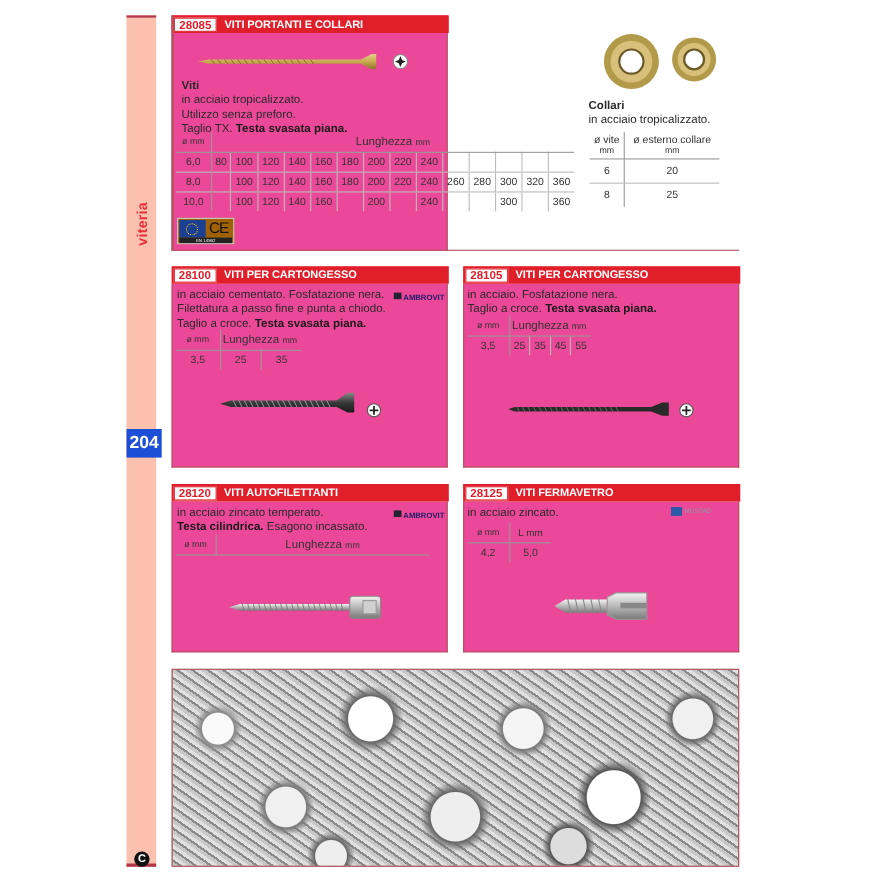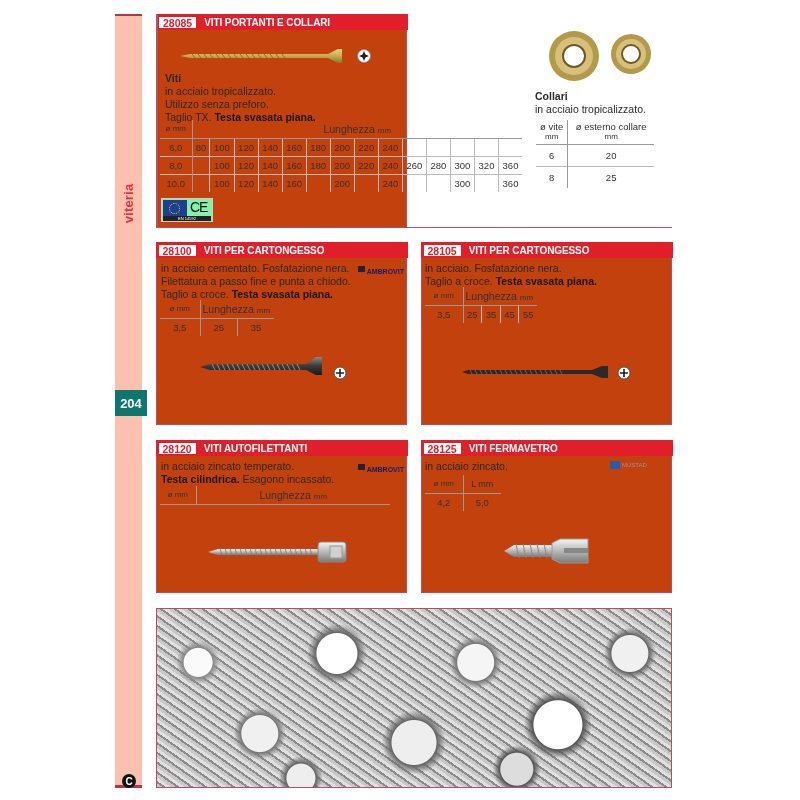--- a/index.html
+++ b/index.html
@@ -5,26 +5,26 @@
   * { box-sizing: border-box; margin: 0; padding: 0; }
   html, body { width: 800px; height: 800px; background: #ffffff; overflow: hidden; }
   body { position: relative; font-family: "Liberation Sans", sans-serif; color: #2a2a2a; }
 
   
   .side-strip { position: absolute; left: 115px; top: 14px; width: 27px; height: 774px; background: #fcc0ae; }
   .side-strip .top-line { position: absolute; left: 0; top: 0; width: 27px; height: 2px; background: #b0384a; }
   .side-strip .bottom-line { position: absolute; left: 0; bottom: 0; width: 27px; height: 3px; background: #b0384a; }
   .side-label { position: absolute; left: 118px; top: 178px; width: 22px; height: 50px; display: flex; align-items: center; justify-content: center; }
   .side-label span { transform: rotate(-90deg); color: #e8303a; font-weight: bold; font-size: 13px; white-space: nowrap; letter-spacing: 0.2px; }
-  .page-badge { position: absolute; left: 115px; top: 390px; width: 32px; height: 26px; background: #0f766e; color: #fff; font-weight: bold; font-size: 13px; display: flex; align-items: center; justify-content: center; }
+  .page-badge { position: absolute; left: 115px; top: 390px; width: 32px; height: 26px; background: #1d4ed8; color: #fff; font-weight: bold; font-size: 16px; display: flex; align-items: center; justify-content: center; }
   .corner-logo { position: absolute; left: 122px; top: 774px; width: 14px; height: 14px; border-radius: 50%; background: #111; color:#fff; font-size: 10px; font-weight: bold; display:flex; align-items:center; justify-content:center; }
   .bag-icon { position: absolute; left: 158px; top: 388px; width: 20px; height: 28px; }
 
   
-  .panel { position: absolute; border: 1.5px solid #b5505e; border-top: none; background: #c2410c; }
+  .panel { position: absolute; border: 1.5px solid #b5505e; border-top: none; background: #ec4899; }
   .panel-head { position: absolute; left: -1.5px; top: -16px; height: 16px; background: #e11f2b; display: flex; align-items: stretch; }
   .panel-code { background: #fff; color: #e11f2b; font-weight: bold; font-size: 10.5px; padding: 0 4px; margin: 2px 0 1px 2px; display: flex; align-items: center; border: 1px solid #e11f2b; }
   .panel-title { color: #fff; font-weight: bold; font-size: 10px; display: flex; align-items: center; padding-left: 7px; letter-spacing: -0.1px; }
   .desc { position: absolute; font-size: 10.5px; line-height: 13px; color: #2a2a2a; }
   .desc b { font-weight: bold; color: #1a1a1a; }
 
   table.spec { position: absolute; border-collapse: collapse; font-size: 9.5px; color: #333; }
   table.spec td, table.spec th { text-align: center; font-weight: normal; height: 18px; padding: 0 2px; }
   table.spec th { font-size: 10.5px; }
   table.spec th small, table.spec td small { font-size: 8px; }
@@ -155,21 +155,21 @@
     <td class="val">240</td>
     <td class="val"></td>
     <td class="val"></td>
     <td class="val">300</td>
     <td class="val"></td>
     <td class="val">360</td>
   </tr>
 </tbody>
   </table>
 
-<div style="position:absolute; left:161px; top:198px; width:52px; height:24px; border:1px solid #ccc; background:#86efac;">
+<div style="position:absolute; left:161px; top:198px; width:52px; height:24px; border:1px solid #ccc; background:#a16207;">
   <div style="position:absolute; left:1px; top:1px; width:24px; height:16px; background:#1b3f93;">
     <div style="position:absolute; left:6px; top:3px; width:11px; height:11px; border:1px dotted #f5d200; border-radius:50%;"></div>
   </div>
   <div style="position:absolute; left:28px; top:0; font-size:14px; color:#111; letter-spacing:-1px;">CE</div>
   <div style="position:absolute; left:1px; top:17px; width:48px; height:5px; background:#222; color:#fff; font-size:4px; line-height:5px; text-align:center;">EN 14592</div>
 </div>
 
 <div style="position:absolute; left:156px; top:14px; width:251px; height:16px; background:#e11f2b;"></div>
 <div style="position:absolute; left:156px; top:14px; height:16px; display:flex;">
   <span class="panel-code">28085</span>

